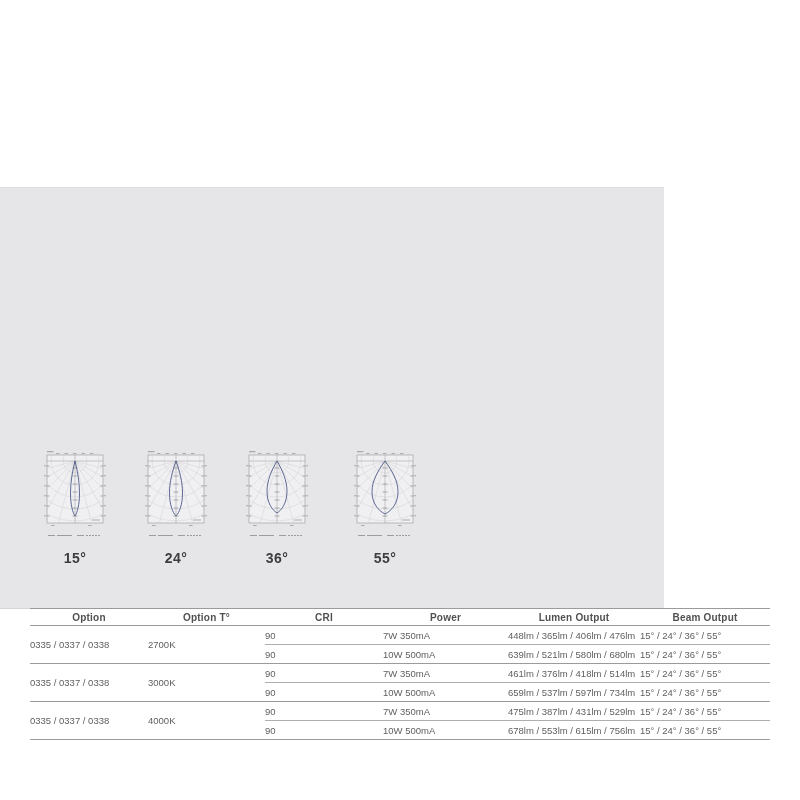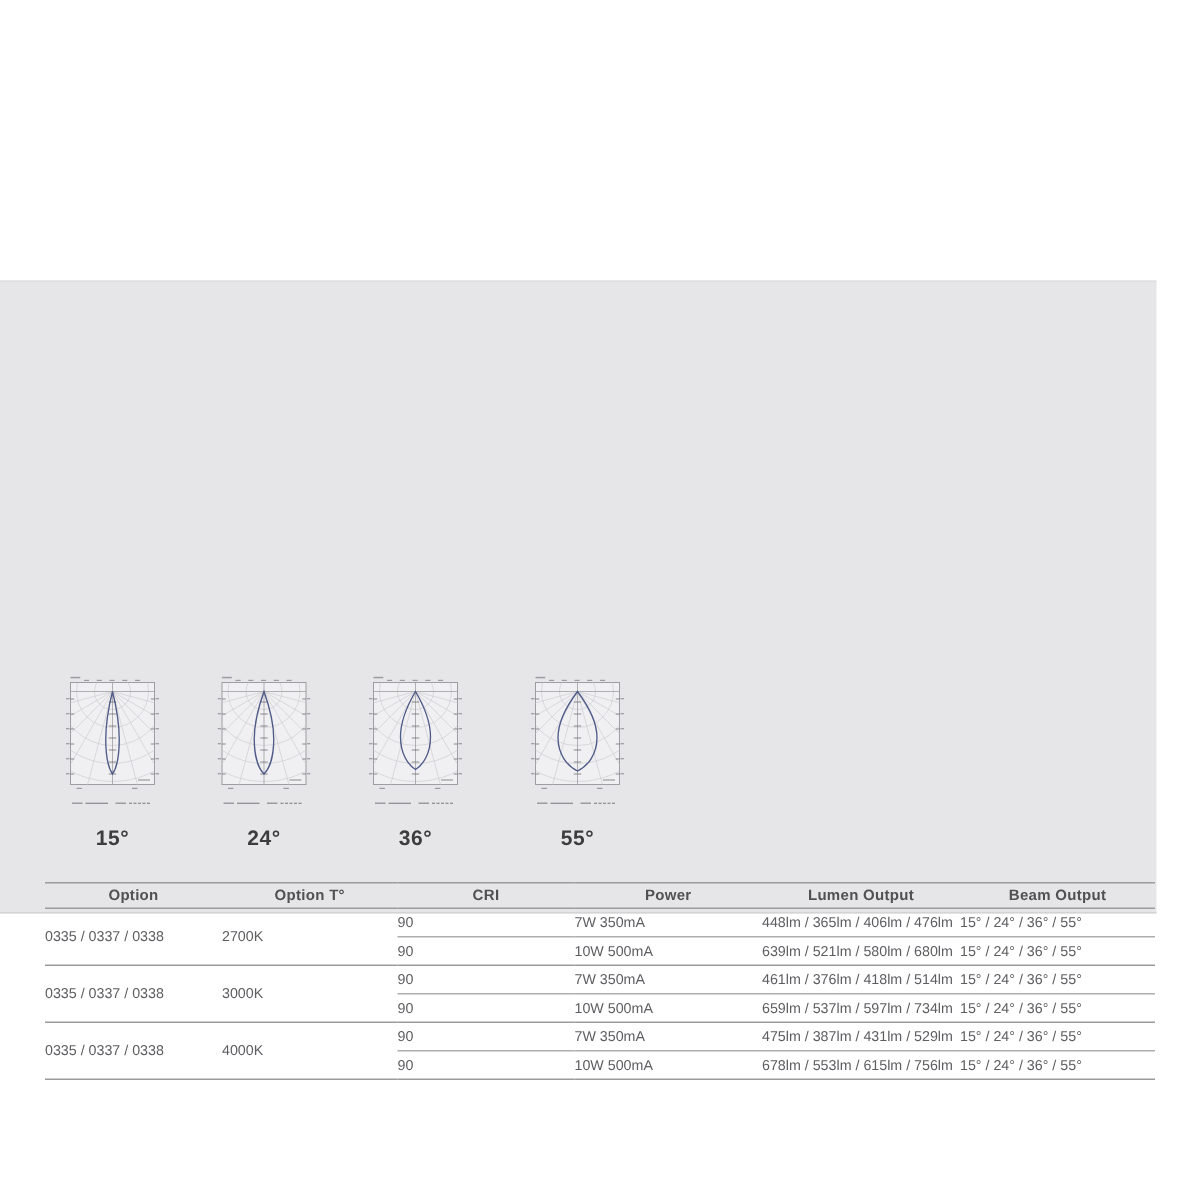--- a/index.html
+++ b/index.html
@@ -1,31 +1,31 @@
 <!DOCTYPE html>
 <html><head>
 <meta charset="utf-8">
 <style>
   html,body{margin:0;padding:0;}
   body{
     width:800px;height:800px;background:#ffffff;position:relative;overflow:hidden;
     font-family:"Liberation Sans", sans-serif;
   }
   .band{
-    position:absolute;left:0;top:187px;width:771px;height:422px;
+    position:absolute;left:0;top:187px;width:664px;height:422px;
     background:#e6e6e8;border-top:1px solid #dedee0;border-bottom:1px solid #d4d4d6;
     box-sizing:border-box;
   }
   .diagram-svg{position:absolute;top:261px;width:62px;height:90px;}
   .beam-label{
     position:absolute;top:362px;width:60px;height:17px;
     text-align:center;font-size:14px;font-weight:bold;color:#3d3d3f;letter-spacing:.4px;
   }
   .spec-table{
-    position:absolute;left:30px;top:400px;width:740px;
+    position:absolute;left:30px;top:420px;width:740px;
     border-collapse:collapse;table-layout:fixed;
     border-top:1px solid #9b9b9d;border-bottom:1px solid #9b9b9d;
   }
   .spec-table th{
     height:16px;padding:0;font-size:10px;font-weight:bold;color:#515154;
     text-align:center;vertical-align:middle;border-bottom:1px solid #9b9b9d;
     letter-spacing:.2px;
   }
   .spec-table td{
     height:18px;padding:0;font-size:9.5px;font-weight:normal;color:#5e5e62;

